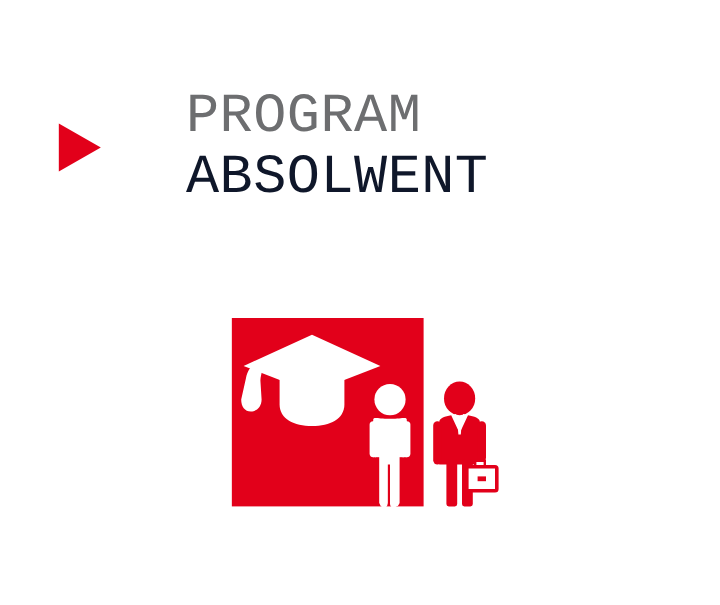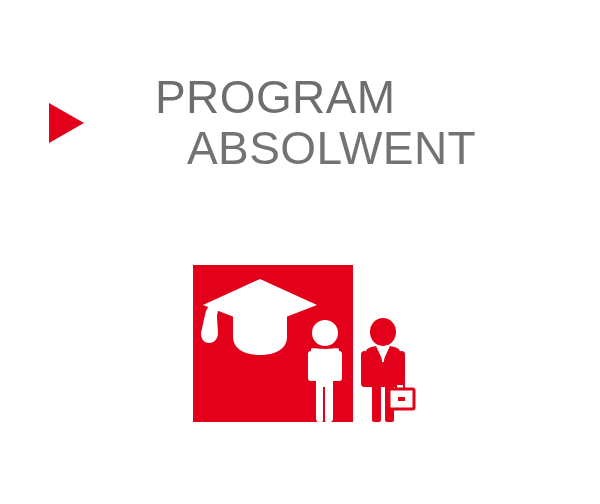--- a/index.html
+++ b/index.html
@@ -37,29 +37,29 @@
     border-left: 35px solid #e2001a;
   }
   .title-block {
     position: absolute;
     left: 155px;
     top: 72px;
     width: 420px;
   }
   .title-line {
     display: block;
-    font-family: Liberation Sans, sans-serif;
+    font-family: Liberation Mono, monospace;
     font-size: 46px;
     line-height: 51px;
     letter-spacing: 0.4px;
     font-weight: 400;
     white-space: nowrap;
   }
   .title-primary { color: #6d6e70; }
-  .title-secondary { color: #737373; margin-left: 32px; }
+  .title-secondary { color: #0f172a; }
 
   
   .icon-block {
     position: absolute;
     left: 193px;
     top: 265px;
     width: 230px;
     height: 160px;
   }
   .icon-svg {

